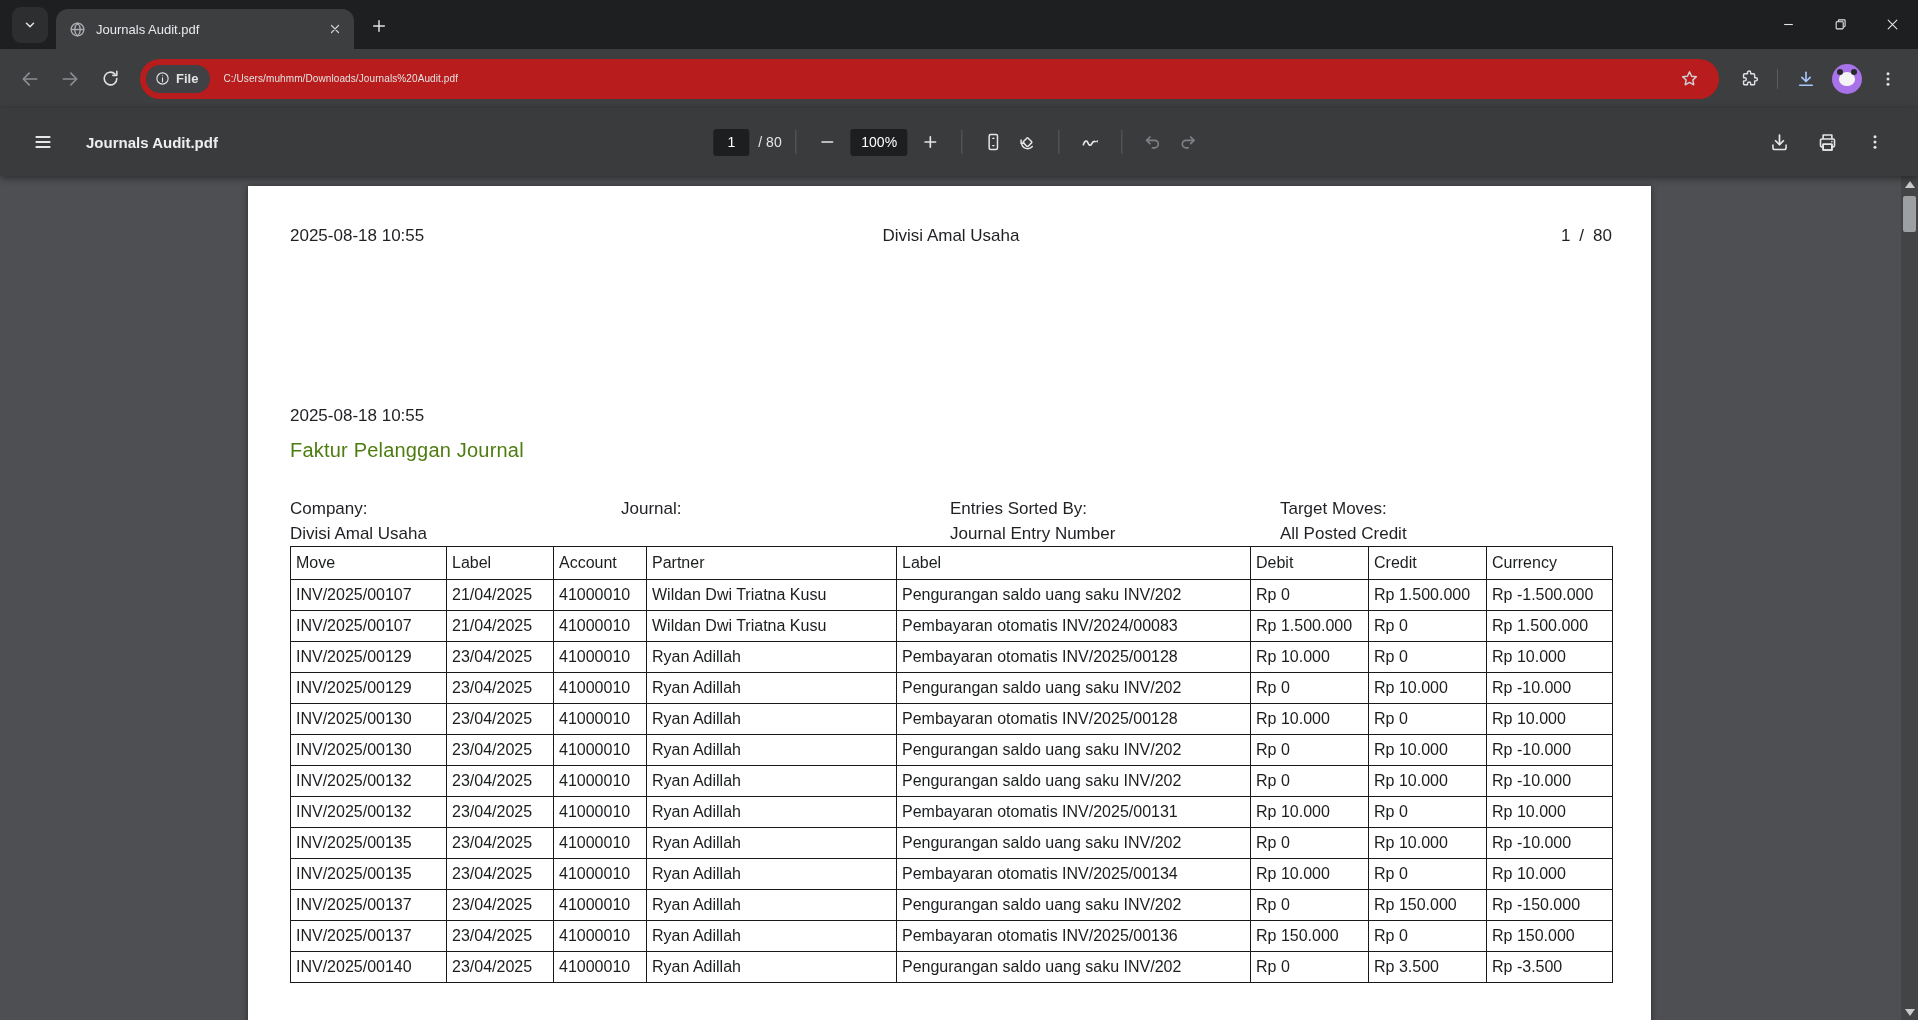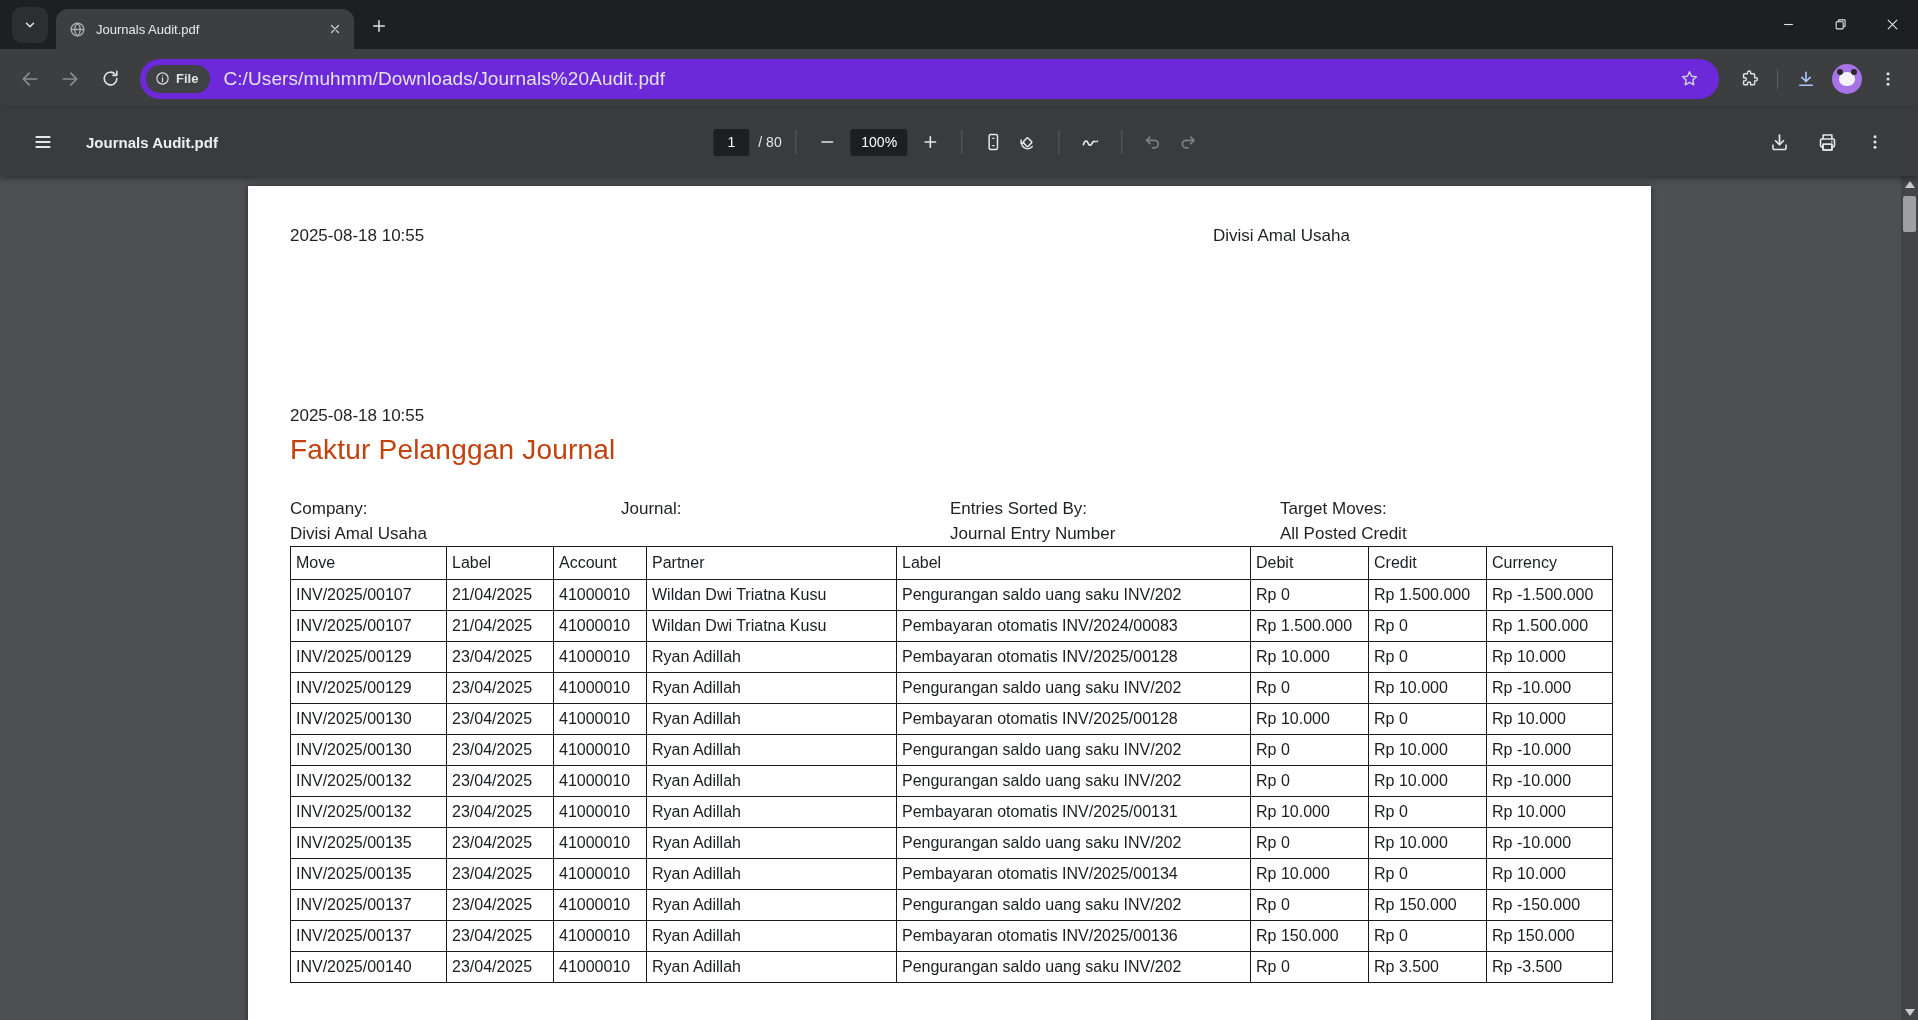--- a/index.html
+++ b/index.html
@@ -21,25 +21,25 @@
              color:#dfe2e5; display:flex; align-items:center; justify-content:center; cursor:pointer; }
   .win-controls { margin-left:auto; display:flex; height:49px; }
   .win-btn { width:52px; height:49px; border:none; background:transparent; color:#e6e6e6;
              display:flex; align-items:center; justify-content:center; cursor:pointer; }
 
   
   .nav-bar { height:59px; background:#3d3e40; display:flex; align-items:center; padding:0 10px; }
   .nav-btn { width:40px; height:40px; border:none; background:transparent; border-radius:50%;
              display:flex; align-items:center; justify-content:center; cursor:pointer; color:#dfe2e5; }
   .nav-btn.dim { color:#8b8e92; }
-  .omnibox { flex:1; height:40px; background:#6d28d9; border-radius:20px; margin:0 10px;
+  .omnibox { flex:1; height:40px; background:#b91c1c; border-radius:20px; margin:0 10px;
              display:flex; align-items:center; padding:0 14px 0 6px; }
   .file-chip { height:28px; background:#3f4144; border-radius:14px; display:flex; align-items:center;
                gap:6px; padding:0 12px 0 9px; color:#e3e3e3; font-size:13px; cursor:pointer; }
-  .url { margin-left:13px; font-size:19px; color:#e3e3e3; letter-spacing:.1px; white-space:nowrap; }
+  .url { margin-left:13px; font-size:10px; color:#e3e3e3; letter-spacing:.1px; white-space:nowrap; }
   .star-btn { margin-left:auto; width:32px; height:32px; border:none; background:transparent;
               color:#cfd3d7; display:flex; align-items:center; justify-content:center; cursor:pointer; }
   .divider-v { width:1px; height:20px; background:#5a5c5e; margin:0 8px; }
   .avatar { width:30px; height:30px; border-radius:50%; background:var(--avatar-purple,#a873e8);
             display:flex; align-items:center; justify-content:center; margin:0 6px; cursor:pointer; position:relative; }
   .panda { width:16px; height:14px; background:#f4f4f6; border-radius:50% 50% 46% 46%; position:relative; }
   .panda::before,.panda::after { content:""; position:absolute; top:-3px; width:6px; height:6px; border-radius:50%; background:#26282a; }
   .panda::before { left:-2px; } .panda::after { right:-2px; }
 
   
@@ -62,21 +62,21 @@
   
   .content { flex:1; background:var(--viewer-bg,#4d4f52); position:relative; overflow:hidden;padding-left:28px; }
   .page { position:absolute; left:248px; top:10px; width:1403px; height:1400px; background:#fff;
           box-shadow:0 1px 6px rgba(0,0,0,.45); padding:40px 39px 0 42px; color:#1f2023; }
   .doc-header { display:flex; align-items:baseline; font-size:17px; line-height:20px; }
   .doc-header .l { flex:1; text-align:left; }
   .doc-header .c { flex:1; text-align:center; }
   .doc-header .r { flex:1; text-align:right; }
   .pgsep { display:inline-block; margin:0 9px; }
   .doc-stamp { margin-top:160px; font-size:17px; line-height:20px; }
-  .doc-title { margin-top:4px; font-size:28px; line-height:40px; font-weight:400; color:#c2410c; letter-spacing:.2px; }
+  .doc-title { margin-top:4px; font-size:20px; line-height:40px; font-weight:400; color:#4d7c0f; letter-spacing:.2px; }
   .meta-grid { margin-top:26px; display:grid; grid-template-columns:331px 329px 330px 1fr; }
   .meta-label { font-size:17px; line-height:25px; }
   .meta-value { font-size:17px; line-height:25px; }
   .journal-table { border-collapse:collapse; table-layout:fixed; width:1322px;
                    font-size:16px; color:#1b1d1f; }
   .journal-table th { border:1px solid #1a1a1a; height:33px; font-weight:400; text-align:left; padding:0 2px 0 5px; }
   .journal-table td { border:1px solid #1a1a1a; height:31px; text-align:left; padding:0 2px 0 5px;
                       white-space:nowrap; overflow:hidden; }
 
   
@@ -335,20 +335,21 @@
       </button>
     </div>
   </div>
 
   <div class="content">
     <div class="page">
 
       <div class="doc-header">
         <span class="l">2025-08-18 10:55</span>
         <span class="c">Divisi Amal Usaha</span>
+        <span class="r"><span>1</span><span class="pgsep">/</span><span>80</span></span>
       </div>
 
       <div class="doc-stamp">2025-08-18 10:55</div>
       <div class="doc-title">Faktur Pelanggan Journal</div>
 
       <div class="meta-grid">
           <div>
           <div class="meta-label">Company:</div>
           <div class="meta-value">Divisi Amal Usaha</div>
         </div>

